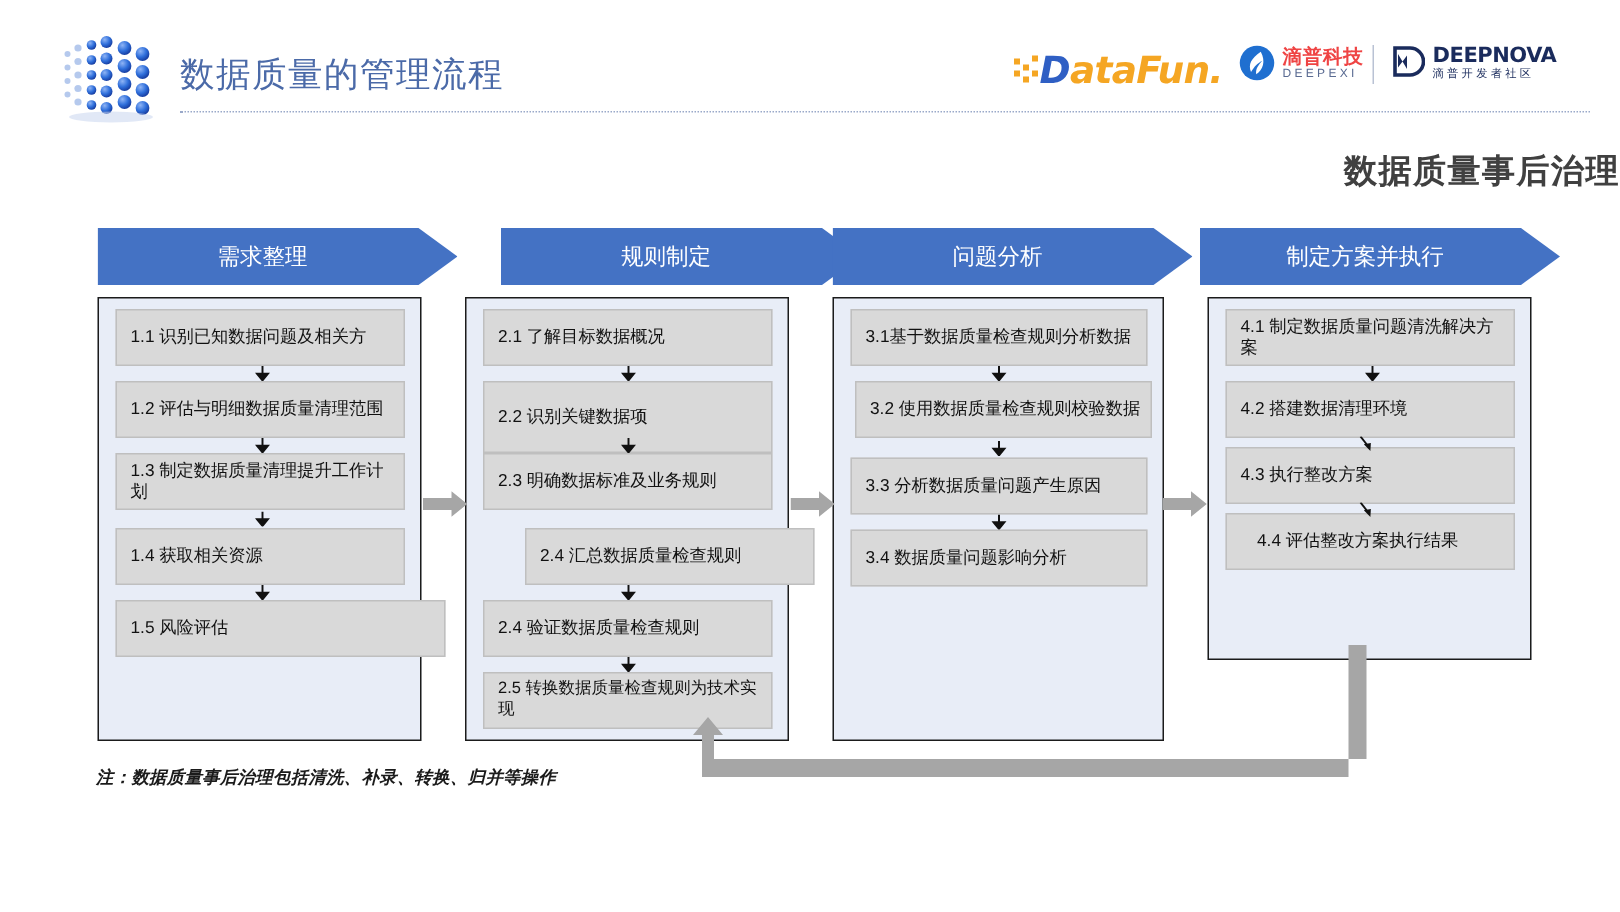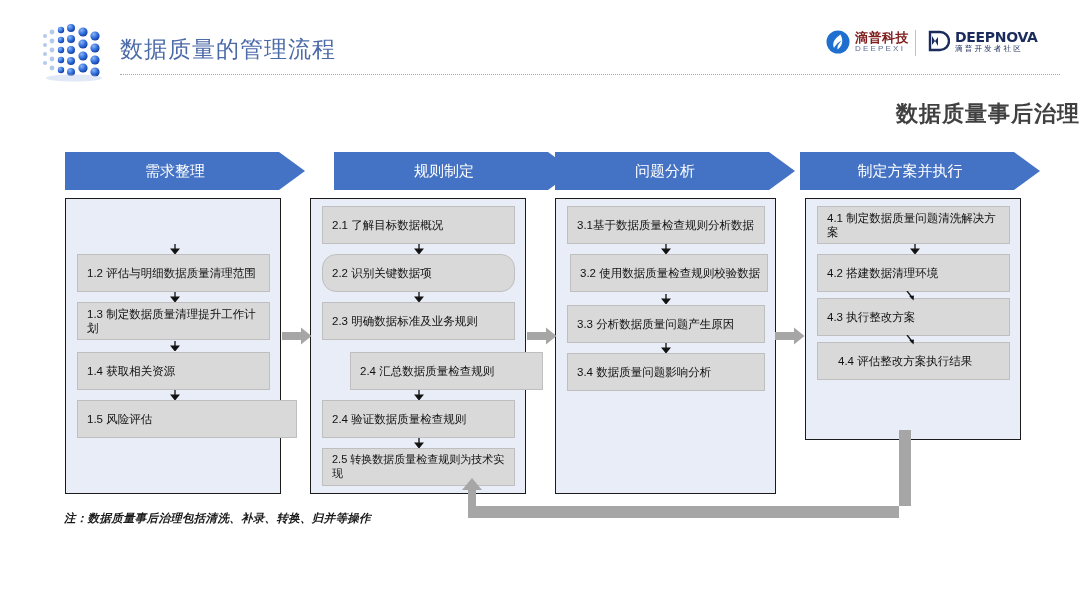--- a/index.html
+++ b/index.html
@@ -55,21 +55,21 @@
   .df-text .blue { color: #2f5fc4; }
 
   
   .deepexi-logo {
     position: absolute;
     left: 826px; top: 30px;
     display: flex; align-items: center; gap: 5px;
   }
   .dpx-mark { width: 24px; height: 24px; }
   .dpx-words { line-height: 1.05; }
-  .dpx-cn { font-size: 13px; font-weight: bold; color: #7f1d1d; letter-spacing: 0.5px; }
+  .dpx-cn { font-size: 13px; font-weight: bold; color: #ef4444; letter-spacing: 0.5px; }
   .dpx-en { font-size: 8px; color: #5a6b92; letter-spacing: 2.2px; font-family: Liberation Sans, sans-serif; }
 
   .logo-divider {
     position: absolute;
     left: 915px; top: 30px;
     width: 1px; height: 26px; background: #b9c2d4;
   }
 
   .deepnova-logo {
     position: absolute;
@@ -192,20 +192,31 @@
             <circle cx="57" cy="52" r="4.6"></circle>
         </g>
       </g>
       <ellipse cx="36" cy="58" rx="28" ry="3.6" fill="#c8d6ef" opacity="0.55"></ellipse>
     </svg>
   </div>
 
   <div class="header-title">数据质量的管理流程</div>
   <div class="header-rule"></div>
 
+  <div class="datafun-logo">
+    <span class="df-dots">
+      <i style="left:0;top:3px"></i>
+        <i style="left:0;top:11px"></i>
+      <i style="left:6px;top:7px"></i>
+        <i style="left:6px;top:15px"></i>
+      <i style="left:12px;top:1px"></i>
+        <i style="left:12px;top:11px"></i>
+    </span>
+    <span class="df-text"><span class="blue">D</span><span>ataFun.</span></span>
+  </div>
 
   <div class="deepexi-logo">
     <span class="dpx-mark">
       <svg width="24" height="24" viewBox="0 0 24 24">
         <circle cx="12" cy="12" r="11.5" fill="#1f6fd0"></circle>
         <path d="M14.5 4.5 C8 9 6 13 8 18 C10.5 14 12 12.5 15.5 10.5 C12.5 14 11 16 11.5 19.5 C16 16.5 18 11 14.5 4.5Z" fill="#ffffff"></path>
       </svg>
     </span>
     <span class="dpx-words">
       <div class="dpx-cn">滴普科技</div>
@@ -236,20 +247,21 @@
   <div class="chev" style="left:65px;width:240px;">需求整理</div>
   <div class="chev" style="left:310px;width:240px;margin-left:24px;">规则制定</div>
   <div class="chev" style="left:555px;width:240px;">问题分析</div>
   <div class="chev" style="left:800px;width:240px;">制定方案并执行</div>
 
   <div class="colbox" style="left:65px;top:198px;width:216px;height:296px;"></div>
   <div class="colbox" style="left:310px;top:198px;width:216px;height:296px;"></div>
   <div class="colbox" style="left:555px;top:198px;width:221px;height:296px;"></div>
   <div class="colbox" style="left:805px;top:198px;width:216px;height:242px;"></div>
 
+  <div class="step" style="left:77px;top:206px;width:193px;height:38px;">1.1 识别已知数据问题及相关方</div>
   <div class="step" style="left:77px;top:254px;width:193px;height:38px;">1.2 评估与明细数据质量清理范围</div>
   <div class="step" style="left:77px;top:302px;width:193px;height:38px;">1.3 制定数据质量清理提升工作计划</div>
   <div class="step" style="left:77px;top:352px;width:193px;height:38px;">1.4 获取相关资源</div>
   <div class="step" style="left:77px;top:400px;width:220px;height:38px;">1.5 风险评估</div>
 
   <div class="vArrow" style="left:168px;top:244px;">
     <svg width="14" height="10" viewBox="0 0 14 10">
         <path d="M7 0 V6 M3.4 5.2 L7 9.6 L10.6 5.2 Z" stroke="#111" stroke-width="1.3" fill="#111"></path>
       </svg>
   </div>
@@ -263,21 +275,21 @@
         <path d="M7 0 V6 M3.4 5.2 L7 9.6 L10.6 5.2 Z" stroke="#111" stroke-width="1.3" fill="#111"></path>
       </svg>
   </div>
   <div class="vArrow" style="left:168px;top:390px;">
     <svg width="14" height="10" viewBox="0 0 14 10">
         <path d="M7 0 V6 M3.4 5.2 L7 9.6 L10.6 5.2 Z" stroke="#111" stroke-width="1.3" fill="#111"></path>
       </svg>
   </div>
 
   <div class="step" style="left:322px;top:206px;width:193px;height:38px;">2.1 了解目标数据概况</div>
-  <div class="step" style="left:322px;top:254px;width:193px;height:38px;border-radius:14px;">2.2 识别关键数据项</div>
+  <div class="step" style="left:322px;top:254px;width:193px;height:48px;">2.2 识别关键数据项</div>
   <div class="step" style="left:322px;top:302px;width:193px;height:38px;">2.3 明确数据标准及业务规则</div>
   <div class="step" style="left:322px;top:352px;width:193px;height:38px;margin-left:28px;">2.4 汇总数据质量检查规则</div>
   <div class="step" style="left:322px;top:400px;width:193px;height:38px;">2.4 验证数据质量检查规则</div>
   <div class="step" style="left:322px;top:448px;width:193px;height:38px;font-size:11px;">2.5 转换数据质量检查规则为技术实现</div>
 
   <div class="vArrow" style="left:412px;top:244px;">
     <svg width="14" height="10" viewBox="0 0 14 10">
         <path d="M7 0 V6 M3.4 5.2 L7 9.6 L10.6 5.2 Z" stroke="#111" stroke-width="1.3" fill="#111"></path>
       </svg>
   </div>

